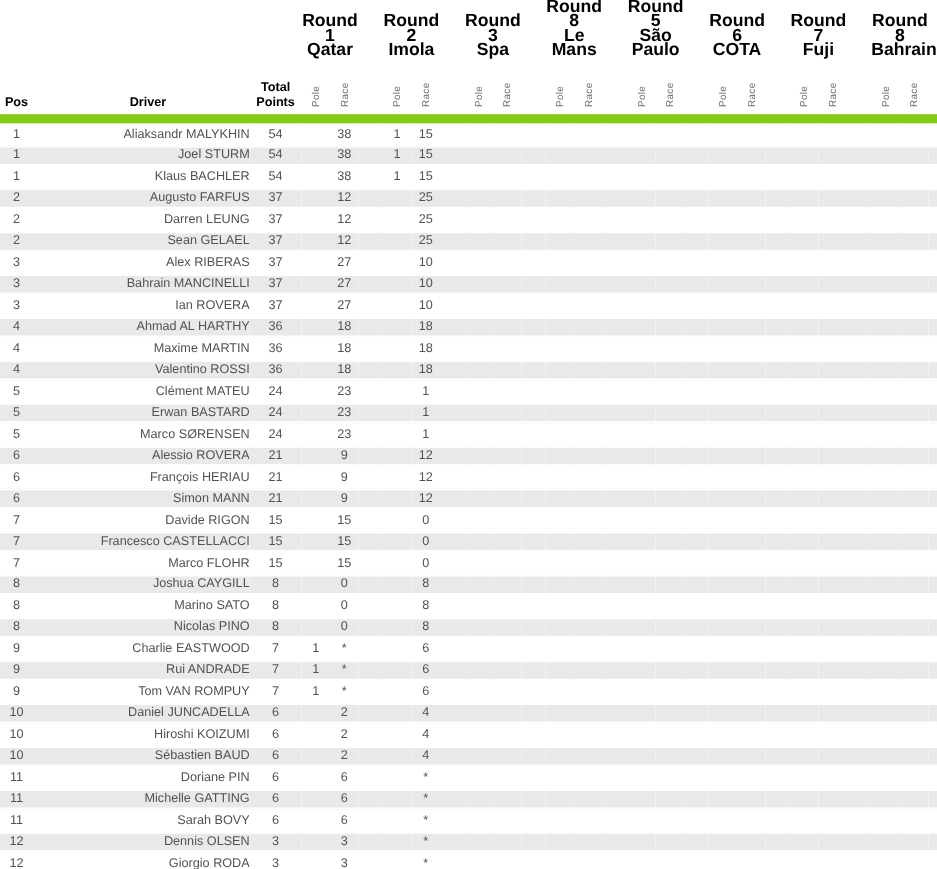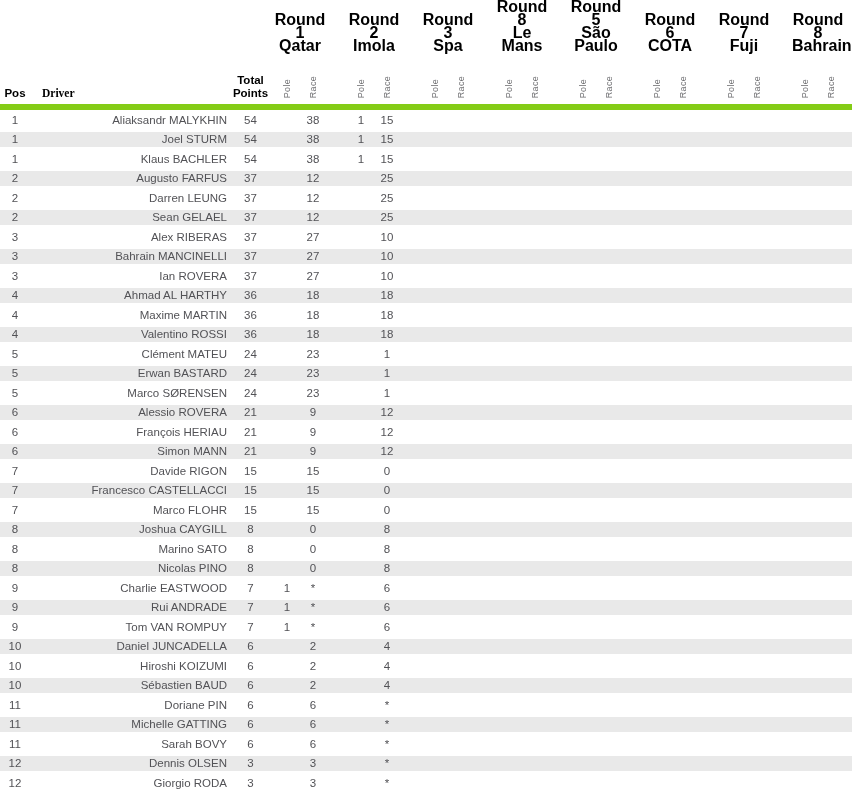--- a/index.html
+++ b/index.html
@@ -8,25 +8,25 @@
     font-family: "Liberation Sans", "DejaVu Sans", sans-serif;
   }
   table.standings {
     border-collapse: collapse; table-layout: fixed; width: 852px;
   }
   
   thead th { padding: 0; font-weight: bold; color: #000000; }
   tr.round-row th { height: 36px; vertical-align: bottom; padding-bottom: 2px; }
   tr.round-row th.round div { font-size: 16px; line-height: 13px; text-align: center; font-weight: bold; }
   tr.label-row th {
-    height: 46px; vertical-align: bottom; border-bottom: 6px solid #84cc16;
+    height: 46px; vertical-align: bottom; border-bottom: 8px solid #84cc16;
     font-size: 11.5px; line-height: 13px;
   }
   th.pos-h   { padding-bottom: 4px; }
-  th.driver-h{ text-align: left; padding-left: 12px; padding-bottom: 4px; font-family: Liberation Serif, serif; }
+  th.driver-h{ text-align: center; padding-left: 12px; padding-bottom: 4px; }
   th.total-h { text-align: center; padding-bottom: 4px; }
   th.rot-h   { text-align: center; vertical-align: bottom; }
   .rot {
     display: inline-block;
     writing-mode: vertical-rl; transform: rotate(180deg);
     font-size: 9px; font-weight: normal; color: #6f6f72;
     line-height: 1; letter-spacing: 0.3px; margin-bottom: 3px;
   }
   
   tbody td {

